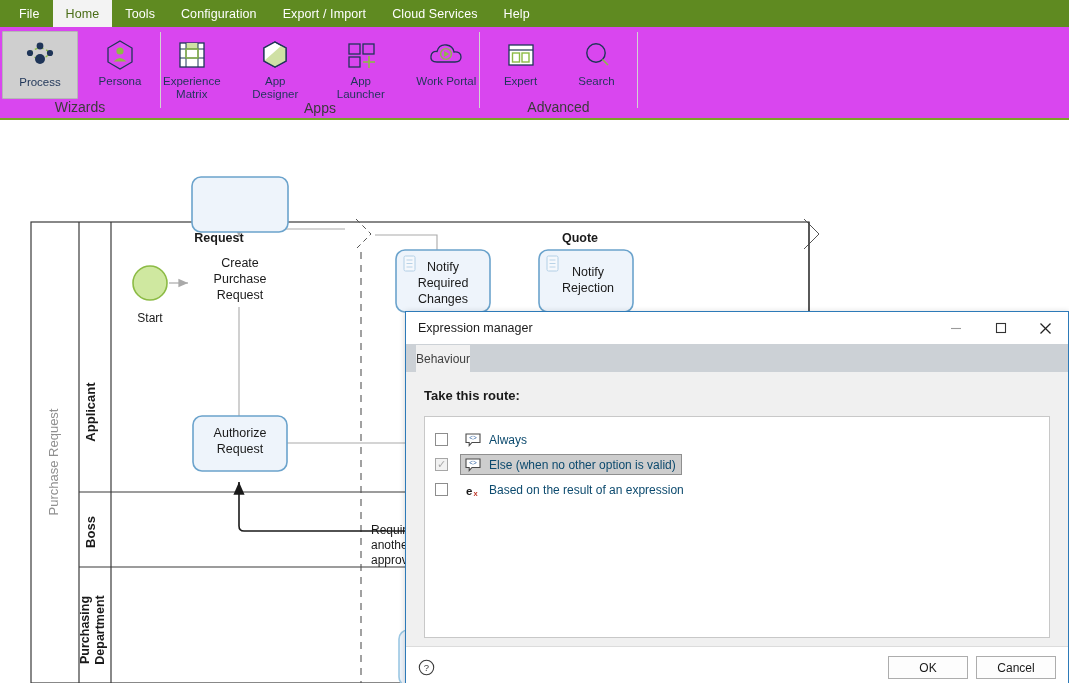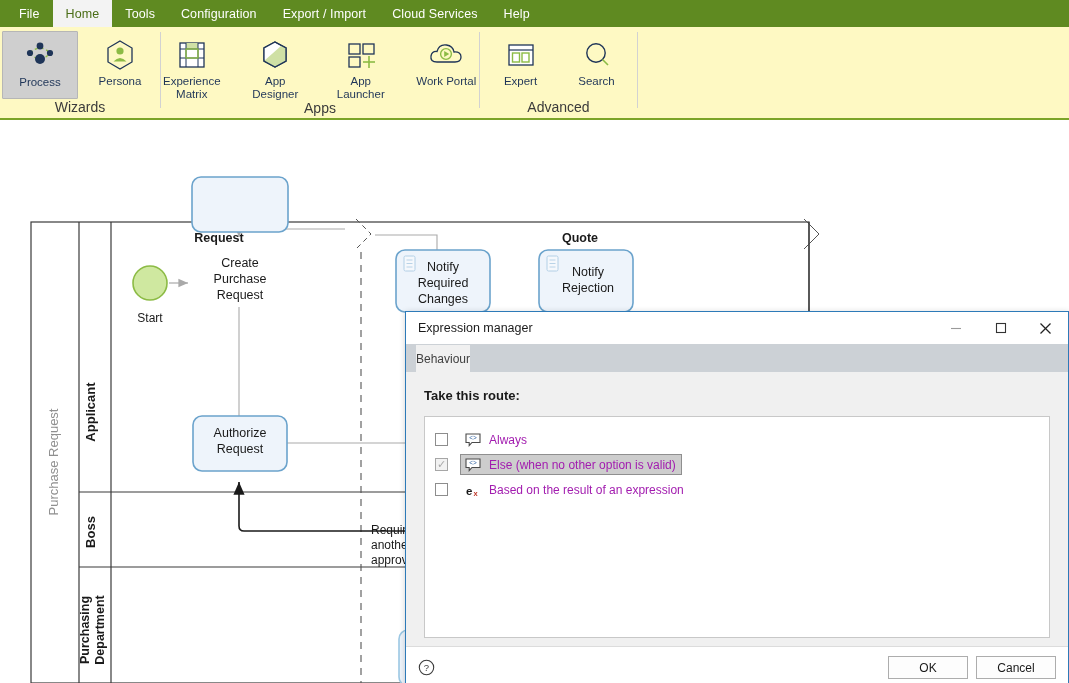--- a/index.html
+++ b/index.html
@@ -24,21 +24,21 @@
     display: flex; align-items: center; justify-content: center;
     padding: 0 13px; height: 27px;
     color: #ffffff; font-size: 12.5px; letter-spacing: .1px;
     cursor: default; white-space: nowrap;
   }
   .tab.active { background: #f3f3f3; color: #4a6d16; }
 
   
   .ribbon {
     position: absolute; left: 0; top: 27px; width: 1069px; height: 93px;
-    background: #fef9c3;
+    background: #d946ef;
     border-bottom: 2px solid #7ba428;
     display: flex; align-items: flex-start;
   }
   .rgroup { position: relative; height: 91px; display: flex; flex-direction: column; }
   .rgroup-items { display: flex; align-items: flex-start; flex: 1; padding-top: 4px; }
   .rgroup-label {
     text-align: center; font-size: 14px; color: #3b3b3b;
     height: 18px; line-height: 14px;
   }
   .rgroup-sep { width: 1px; background: #d2d2d2; height: 76px; margin-top: 5px; align-self: flex-start; }
@@ -112,21 +112,21 @@
   .opt-cb {
     width: 13px; height: 13px; border: 1px solid #8d8d8d; background: #ffffff;
     margin-right: 12px; margin-left: 2px; flex: 0 0 auto;
     display: flex; align-items: center; justify-content: center;
     font-size: 11px; line-height: 1; color: #a8a8a8;
   }
   .opt-cb.checked { background: #f2f2f2; border-color: #a6a6a6; }
   .opt-inner { display: flex; align-items: center; padding: 2px 5px 2px 3px; border: 1px solid transparent; }
   .opt-row.sel .opt-inner { background: #cdcdcd; border: 1px solid #8f8f8f; }
   .opt-ico { width: 18px; height: 15px; margin-right: 7px; flex: 0 0 auto; display:flex; align-items:center; justify-content:center;}
-  .opt-lbl { font-size: 12px; color: #a21caf; white-space: nowrap; }
+  .opt-lbl { font-size: 12px; color: #0c4a6e; white-space: nowrap; }
 
   .dlg-foot {
     flex: 0 0 auto; height: 42px; background: #ffffff;
     border-top: 1px solid #dcdcdc;
     display: flex; align-items: center; padding: 0 12px;
   }
   .help-ico { width: 17px; height: 17px; }
   .foot-spacer { flex: 1; }
   .fbtn {
     width: 80px; height: 23px; background: #fdfdfd;

